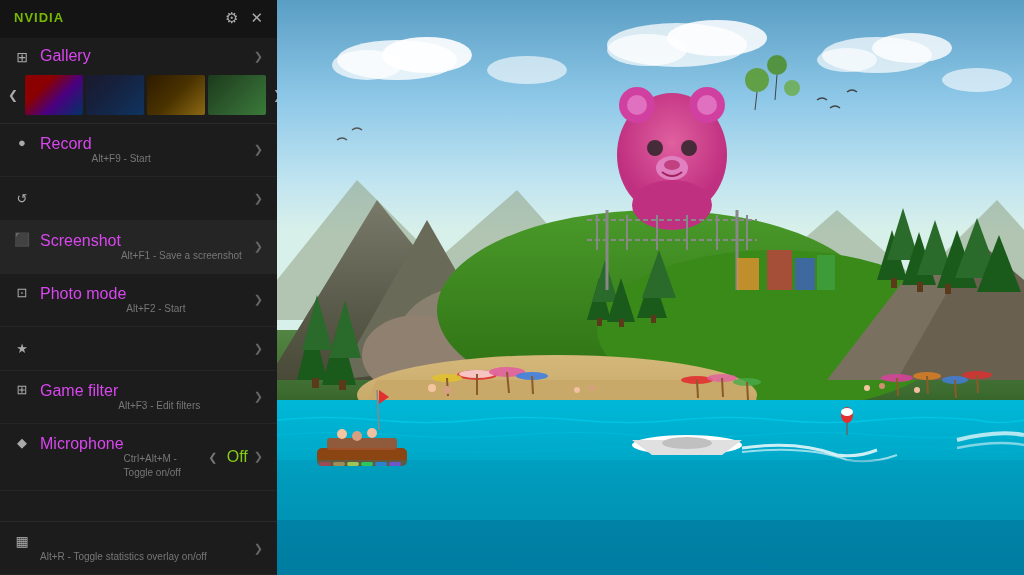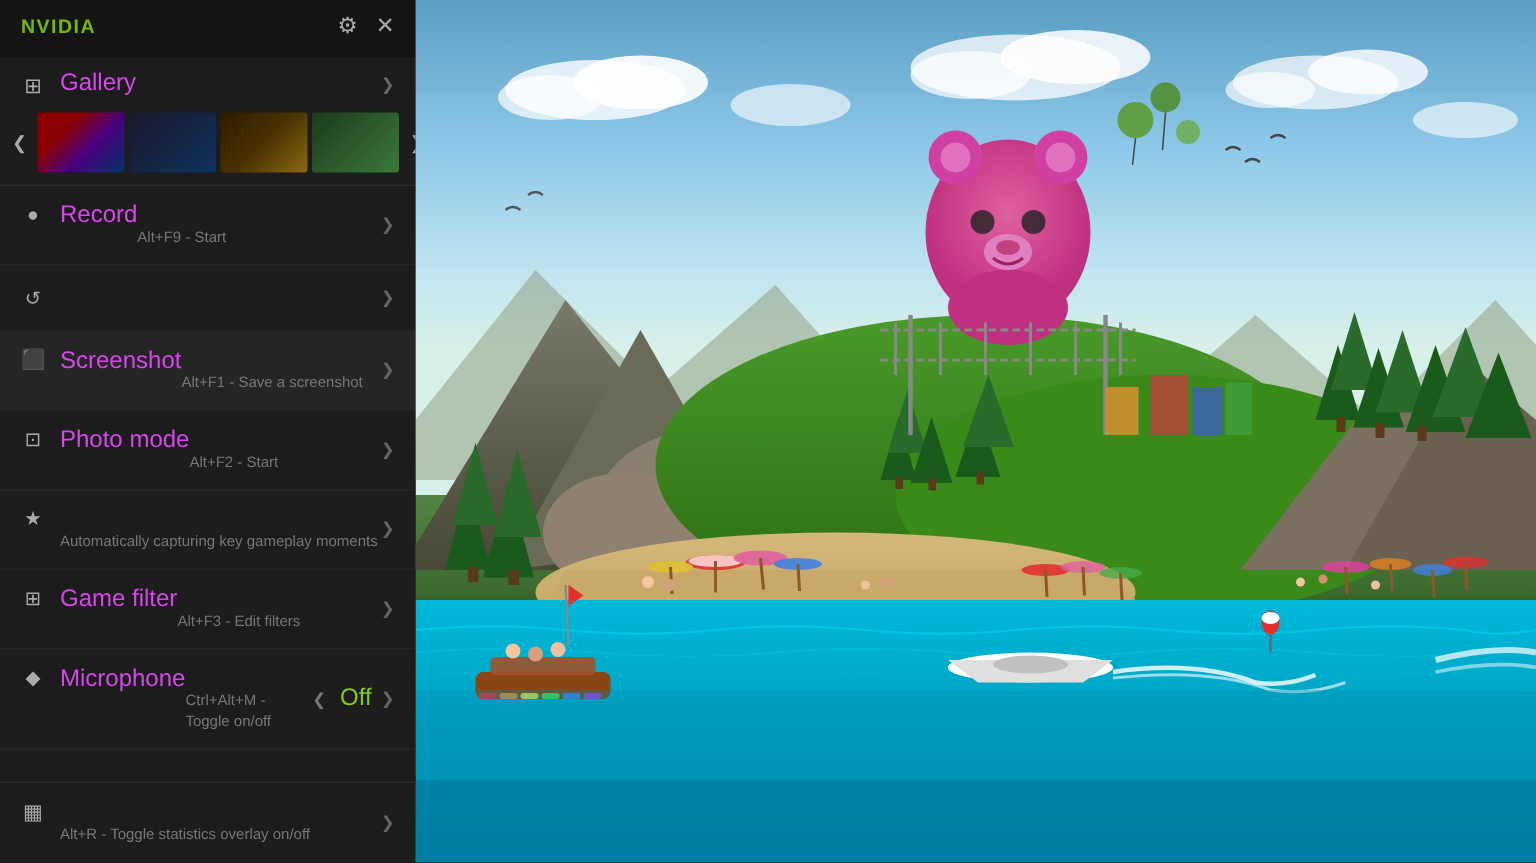--- a/index.html
+++ b/index.html
@@ -295,21 +295,20 @@
         </div>
       </div>
       <div class="menu-right">
         <span class="chevron">❯</span>
       </div>
     </div>
       <div class="menu-item">
       <div class="menu-item-left">
         <span class="menu-icon" style="font-size:13px;">★</span>
         <div class="menu-text">
-          <span class="menu-sublabel">Automatically capturing key gameplay moments</span>
         </div>
       </div>
       <div class="menu-right">
         <span class="chevron">❯</span>
       </div>
     </div>
       <div class="menu-item">
       <div class="menu-item-left">
         <span class="menu-icon" style="font-size:13px;">⊞</span>
         <div class="menu-text">

